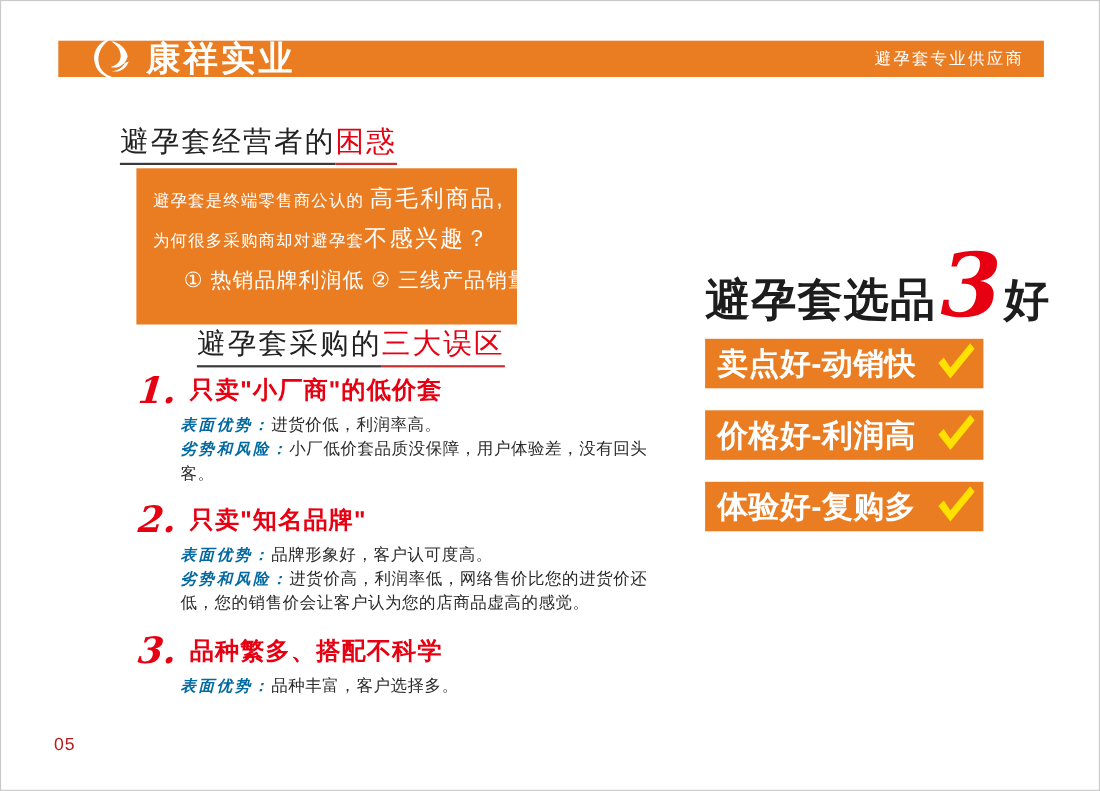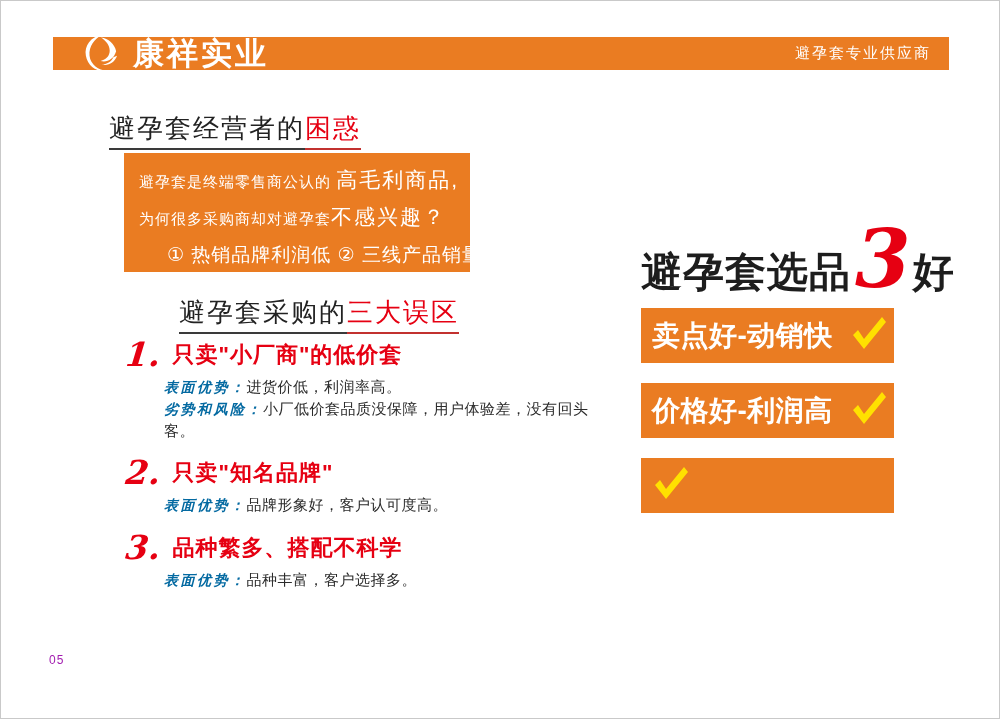--- a/index.html
+++ b/index.html
@@ -36,21 +36,21 @@
   .sec-title { position: absolute; font-size: 26px; font-weight: normal; letter-spacing: 2px; white-space: nowrap; }
   .sec-title .t-black { color: #222; border-bottom: 2px solid #3a3a3a; padding-bottom: 5px; }
   .sec-title .t-red { color: #E60012; border-bottom: 2px solid #c2312f; padding-bottom: 5px; }
   .sec-title-1 { left: 108px; top: 110px; }
   .sec-title-2 { left: 142px; top: 294px; margin-left: 36px; }
 
   
   .orange-box {
     position: absolute;
     left: 123px; top: 152px;
-    width: 346px; height: 119px;
+    width: 346px; height: 142px;
     background: #EA7C22;
     color: #fff;
     padding: 13px 10px 0 15px;
   }
   .ob-line { white-space: nowrap; margin-bottom: 9px; }
   .ob-small { font-size: 15px; letter-spacing: 1px; }
   .ob-big { font-size: 21px; letter-spacing: 2px; }
   .ob-line3 { font-size: 19px; letter-spacing: 1px; margin-top: 11px; white-space: nowrap; margin-left: 28px; }
 
   
@@ -90,34 +90,34 @@
   }
   .hl-big {
     font-family: "DejaVu Serif", "Liberation Serif", serif;
     font-style: italic; font-weight: bold;
     color: #E60012; font-size: 80px; line-height: 0.82;
     margin: 0 2px 0 4px;
   }
 
   .banners { position: absolute; left: 640px; top: 307px; width: 253px; }
   .banner {
-    width: 253px; height: 55px;
+    width: 253px; height: 45px;
     background: #EA7C22;
     margin-bottom: 20px;
     display: flex; align-items: center;
     padding: 0 6px 0 11px;
   }
   .banner-label {
     color: #fff; font-weight: bold; font-size: 28px;
     letter-spacing: 0.5px; white-space: nowrap; flex: 1;
   }
   .check { width: 38px; height: 36px; flex: none; margin-top: -6px; }
 
   
-  .page-num { position: absolute; left: 48px; top: 652px; font-size: 12px; color: #a21caf; letter-spacing: 1px; }
+  .page-num { position: absolute; left: 48px; top: 668px; font-size: 16px; color: #b91c1c; letter-spacing: 1px; }
 </style>
 </head>
 <body>
 
 <div class="page">
 
   <header class="topbar">
     <span class="logo">
       <svg viewBox="0 0 48 48" width="44" height="44" aria-hidden="true">
         <path fill="#ffffff" d="M25 3 C13 5 5.5 15 7.5 26 C9.5 38 21 45 32 42 C23 43 12.5 36.5 11.5 26 C10.5 15.5 17 7.5 25 3 Z"></path>
@@ -161,20 +161,21 @@
       </div>
     </div>
 
     <div class="item">
       <div class="item-head">
         <span class="item-num">2.</span>
         <span class="item-title">只卖"知名品牌"</span>
       </div>
       <div class="item-body">
         <p class="item-row"><span class="row-label">表面优势：</span><span>品牌形象好，客户认可度高。</span></p>
+        <p class="item-row"><span class="row-label">劣势和风险：</span><span>进货价高，利润率低，网络售价比您的进货价还低，您的销售价会让客户认为您的店商品虚高的感觉。</span></p>
       </div>
     </div>
 
     <div class="item">
       <div class="item-head">
         <span class="item-num">3.</span>
         <span class="item-title">品种繁多、搭配不科学</span>
       </div>
       <div class="item-body">
         <p class="item-row"><span class="row-label">表面优势：</span><span>品种丰富，客户选择多。</span></p>
@@ -199,20 +200,21 @@
     </div>
 
     <div class="banner">
       <span class="banner-label">价格好-利润高</span>
       <svg class="check" viewBox="0 0 38 36" aria-hidden="true">
         <path d="M3 20 L8 15 L14 24 L32 2 L36 7 L14 34 Z" fill="#FFE100"></path>
       </svg>
     </div>
 
     <div class="banner">
+      <span class="banner-label">体验好-复购多</span>
       <svg class="check" viewBox="0 0 38 36" aria-hidden="true">
         <path d="M3 20 L8 15 L14 24 L32 2 L36 7 L14 34 Z" fill="#FFE100"></path>
       </svg>
     </div>
 
   </div>
 
   <div class="page-num">05</div>
 
 </div>

